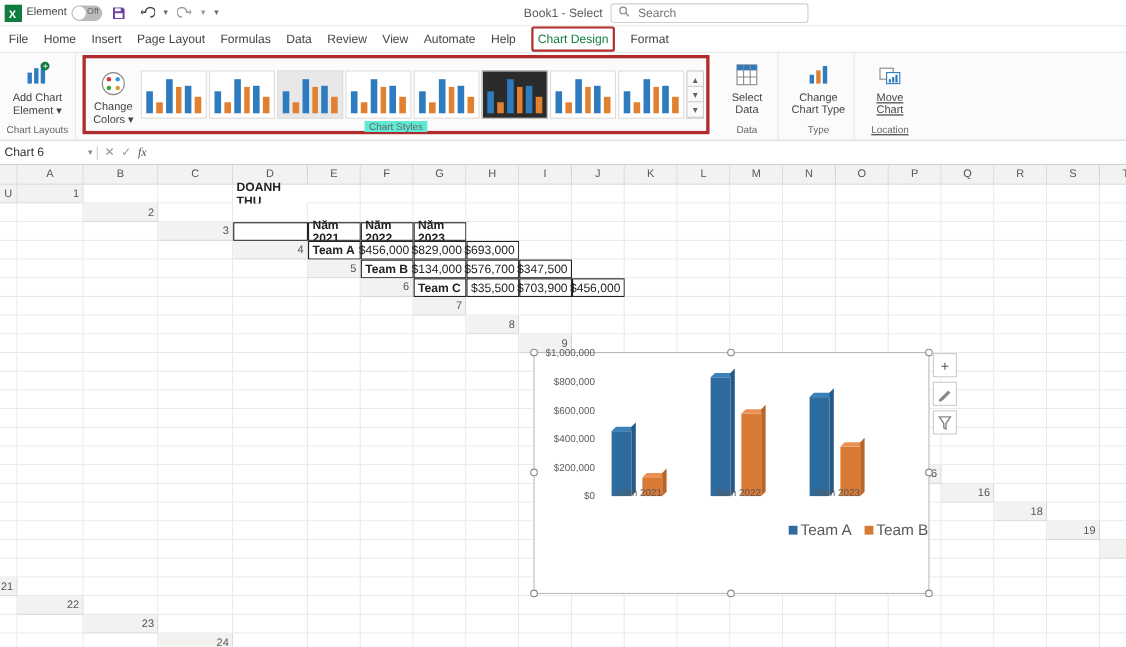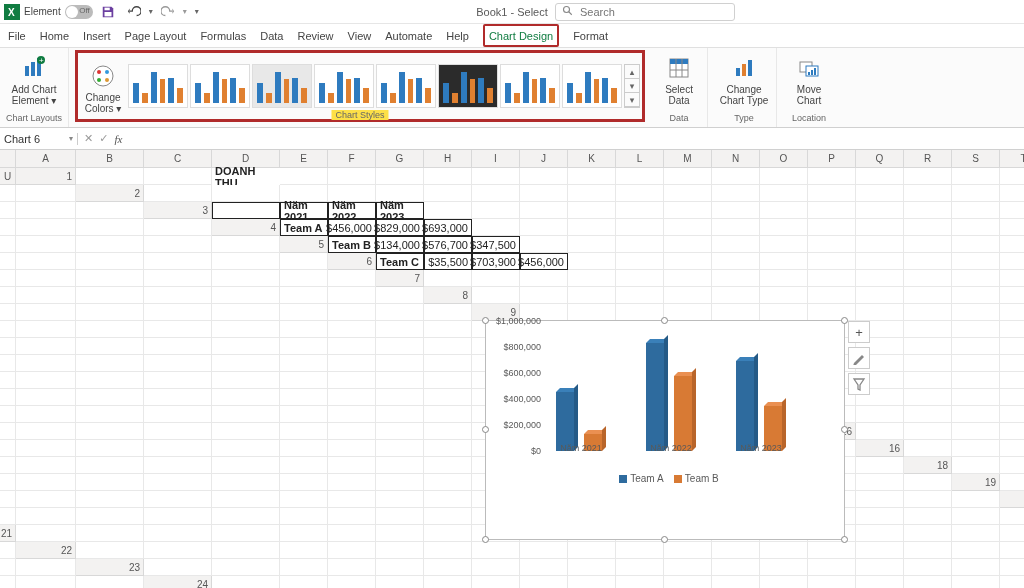--- a/index.html
+++ b/index.html
@@ -19,39 +19,39 @@
   .search-wrap input { border:none; outline:none; flex:1; font-size:11px; background:transparent; }
 
   
   .tabs { height: 24px; display:flex; align-items:center; gap:14px; padding:0 8px; background:#fff; border-bottom:1px solid #e0e0e0; font-size:11px; color:#444; }
   .tab { height:100%; display:flex; align-items:center; cursor:pointer; }
   .tab.active { color:#107c41; border:2px solid #b02b2b; padding:0 4px; border-radius:2px; }
 
   
   .ribbon { height: 80px; display:flex; gap:4px; background:#fbfbfb; border-bottom:1px solid #d0d0d0; }
   .grp { display:flex; flex-direction:column; align-items:center; justify-content:space-between; padding:2px 6px; border-right:1px solid #e8e8e8; }
-  .grp.no-border { border-right:none; }
+  .grp.no-border { border-right:none;text-decoration:underline; }
   .grp .grp-row { display:flex; gap:4px; align-items:flex-start; flex:1; }
   .grp-label { font-size:9px; color:#666; padding-bottom:2px; }
   .rbtn { display:flex; flex-direction:column; align-items:center; justify-content:flex-start; width:52px; padding-top:4px; cursor:pointer; text-align:center; font-size:10px; color:#444; gap:2px; }
   .rbtn .icon { height:28px; display:flex; align-items:center; justify-content:center; }
   .styles-box { border:3px solid #b02b2b; height:72px; margin:2px; display:flex; align-items:center; padding:0 2px; gap:2px; position:relative; }
   .styles-gallery { display:flex; gap:2px; height:44px; }
   .style-thumb { width:60px; height:44px; border:1px solid #ddd; background:#fff; display:flex; align-items:flex-end; justify-content:center; gap:3px; padding:4px; }
   .style-thumb .b { width:6px; background:#2e7bbf; }
   .style-thumb .b.o { background:#e08030; }
   .style-thumb.dark { background:#2b2b2b; }
   .styles-scroll { display:flex; flex-direction:column; border:1px solid #ccc; }
   .styles-scroll div { width:14px; height:14px; display:flex; align-items:center; justify-content:center; font-size:9px; color:#666; border-bottom:1px solid #ccc; cursor:pointer; }
-  .styles-label-wrap { position:absolute; bottom:-1px; left:50%; transform:translateX(-50%); font-size:9px; color:#666; background:#fde047; padding:0 4px;}
+  .styles-label-wrap { position:absolute; bottom:-1px; left:50%; transform:translateX(-50%); font-size:9px; color:#666; background:#5eead4; padding:0 4px;}
   .styles-box-wrap { display:flex; flex-direction:column; }
 
   
   .formula-row { height:22px; display:flex; align-items:center; border-bottom:1px solid #d0d0d0; background:#fff; }
-  .name-box { width:78px; border-right:1px solid #ccc; padding:0 4px; display:flex; align-items:center; justify-content:space-between; font-size:11px; }
+  .name-box { width:89px; border-right:1px solid #ccc; padding:0 4px; display:flex; align-items:center; justify-content:space-between; font-size:11px; }
   .name-box span.caret { font-size:8px; color:#888; }
   .fx-icons { display:flex; gap:6px; padding:0 6px; color:#999; font-size:11px; align-items:center;}
   .fx-label { font-style:italic; font-family:'Times New Roman',serif; color:#555; }
   .formula-input { flex:1; border:none; outline:none; font-size:11px; padding:0 4px; }
 
   
   .sheet { display:grid; grid-template-columns: 16px repeat(21, 48px); grid-template-rows: 18px repeat(25, 17px); font-size:10px; color:#222; user-select:none; }
   .sheet .colh, .sheet .rowh { background:#f3f2f1; border-right:1px solid #d8d8d8; border-bottom:1px solid #d8d8d8; display:flex; align-items:center; justify-content:center; color:#555; font-size:10px; }
   .sheet .rowh { justify-content:flex-end; padding-right:3px; }
   .sheet .corner { background:#f3f2f1; border-right:1px solid #d8d8d8; border-bottom:1px solid #d8d8d8; }
@@ -72,21 +72,21 @@
   .chart-plot { position:relative; height:150px; margin:0 10px 0 60px; }
   .y-label { position:absolute; left:-55px; width:50px; text-align:right; font-size:9px; color:#595959; transform:translateY(-50%);}
   .bargroup { position:absolute; bottom:20px; width:80px; }
   .bar3d { position:absolute; bottom:0; width:18px; }
   .bar3d .front { position:absolute; inset:0; }
   .bar3d .side  { position:absolute; top:-4px; right:-4px; width:4px; height:calc(100% + 4px); transform:skewY(-45deg); transform-origin:top left; }
   .bar3d .top   { position:absolute; top:-4px; left:0; width:100%; height:4px; transform:skewX(-45deg); transform-origin:bottom left; }
   .bar-a .front{background:#2e6b9e}.bar-a .side{background:#255a86}.bar-a .top{background:#3a80b9}
   .bar-b .front{background:#d87a34}.bar-b .side{background:#b9652a}.bar-b .top{background:#ea9052}
   .x-label { position:absolute; bottom:-2px; font-size:9px; color:#595959; width:80px; text-align:center;}
-  .legend { text-align:center; font-size:10px; color:#595959; padding-top:2px; }
+  .legend { text-align:right; font-size:14px; color:#595959; padding-top:2px; }
   .legend .sw { display:inline-block; width:8px; height:8px; margin:0 3px 0 8px; vertical-align:middle;}
 
   .chart-side-btns { position:absolute; right:-26px; top:0; display:flex; flex-direction:column; gap:4px; }
   .chart-side-btns div { width:22px; height:22px; border:1px solid #ccc; background:#fff; display:flex; align-items:center; justify-content:center; font-size:13px; color:#555; cursor:pointer;}
 
 </style>
 </head>
 <body>
 
 <div class="titlebar">

